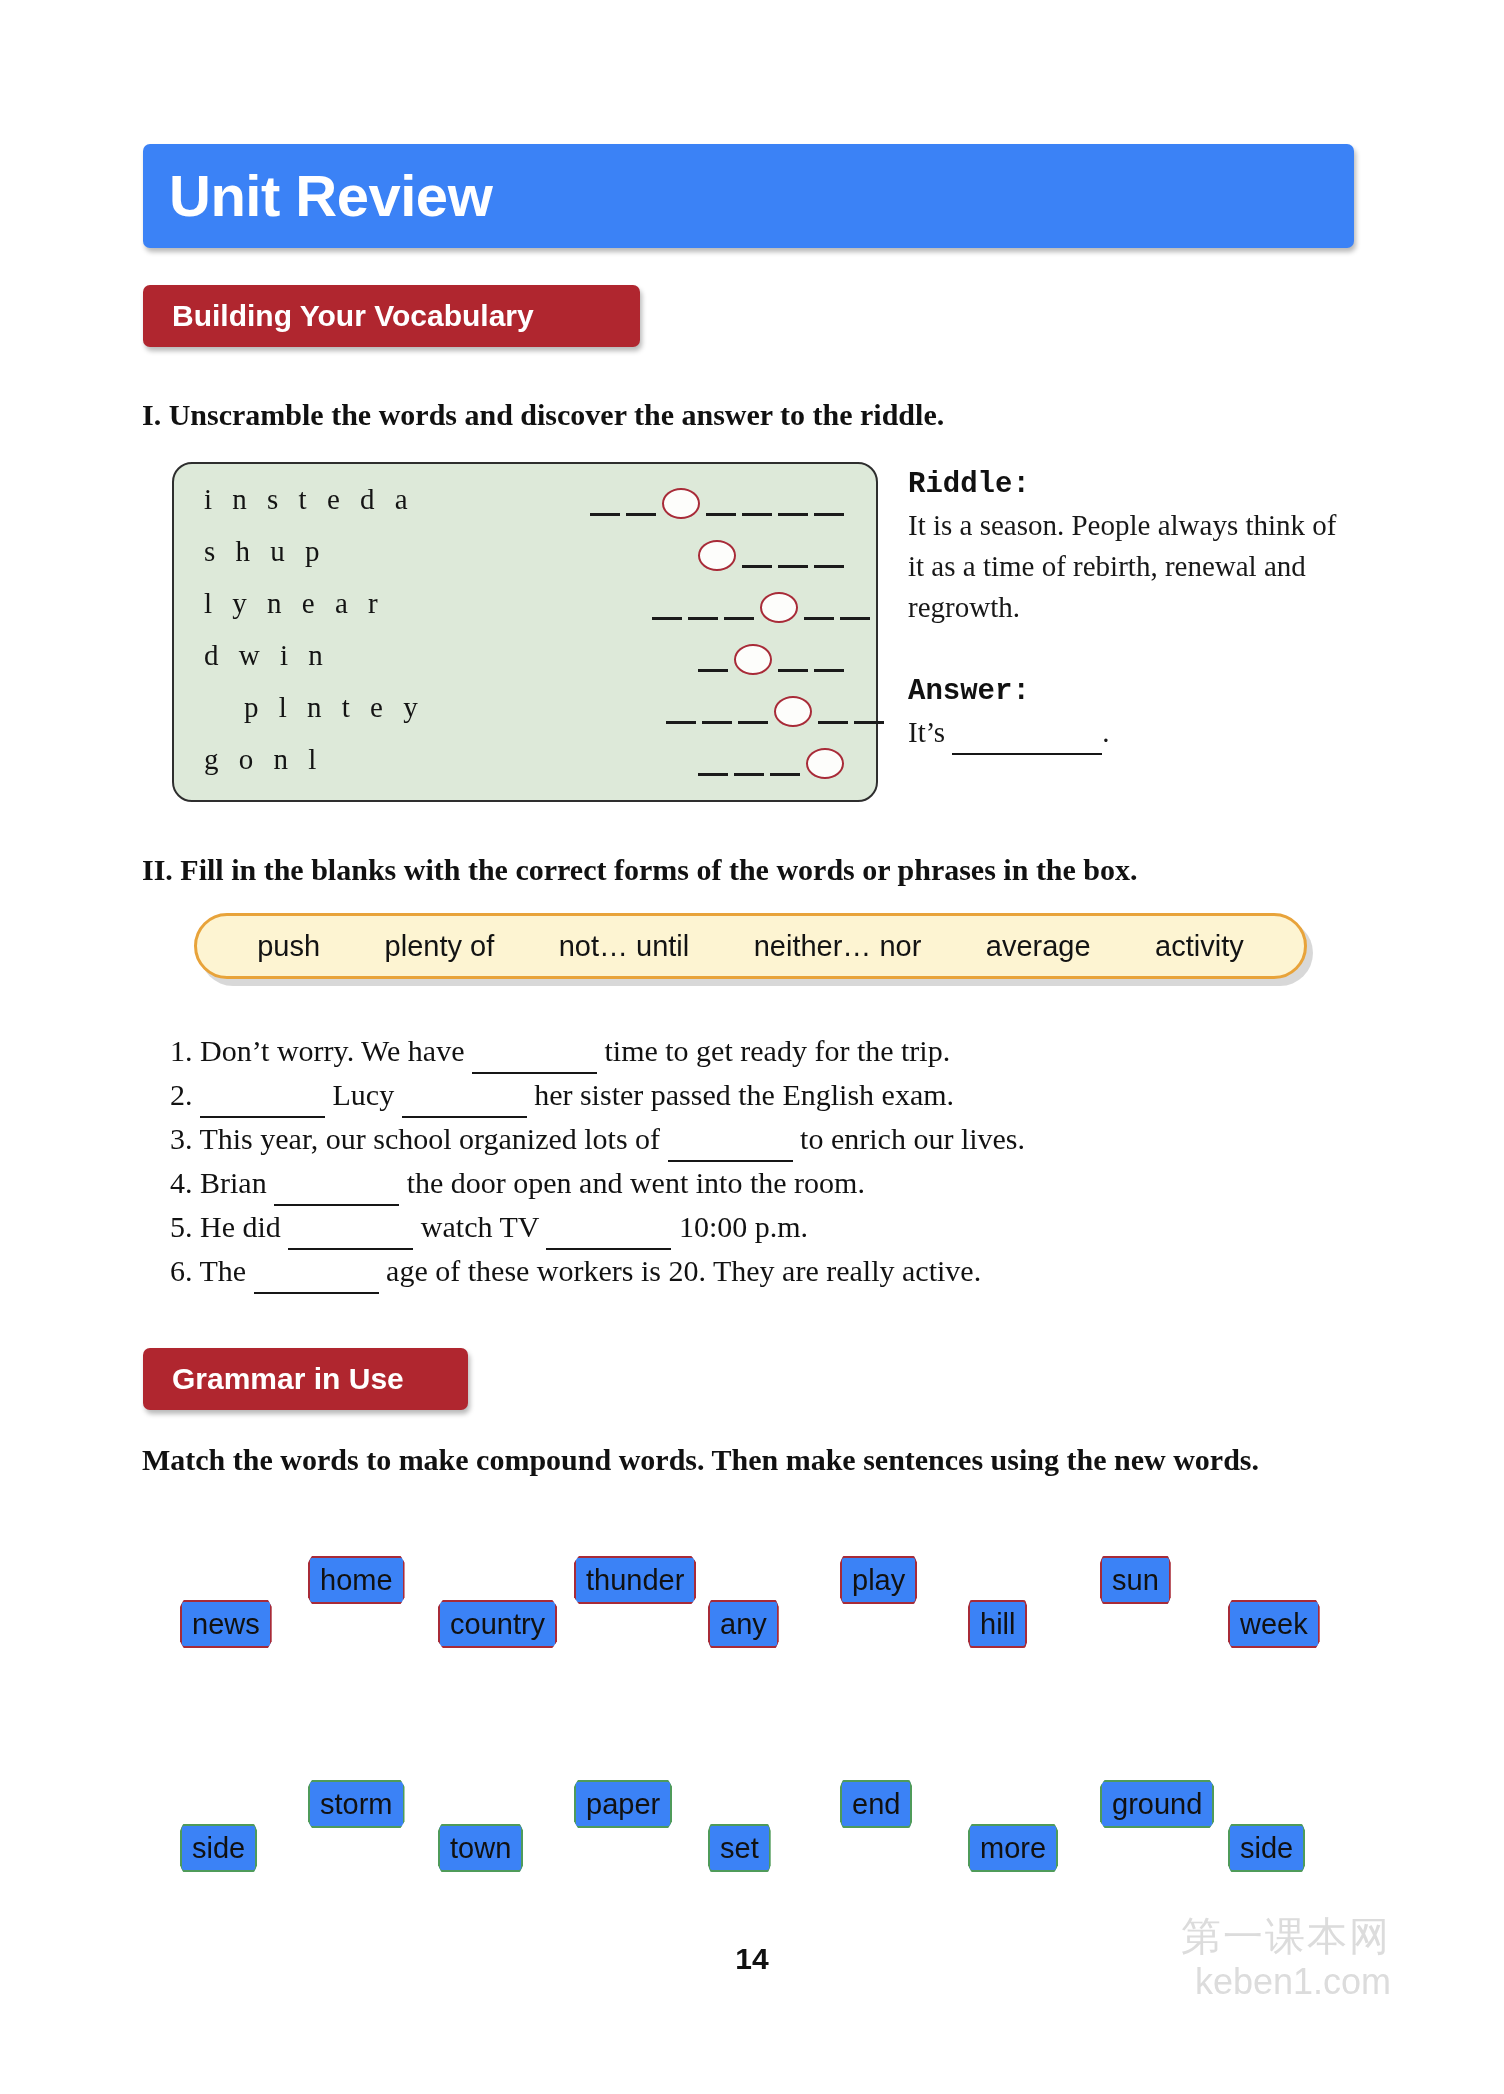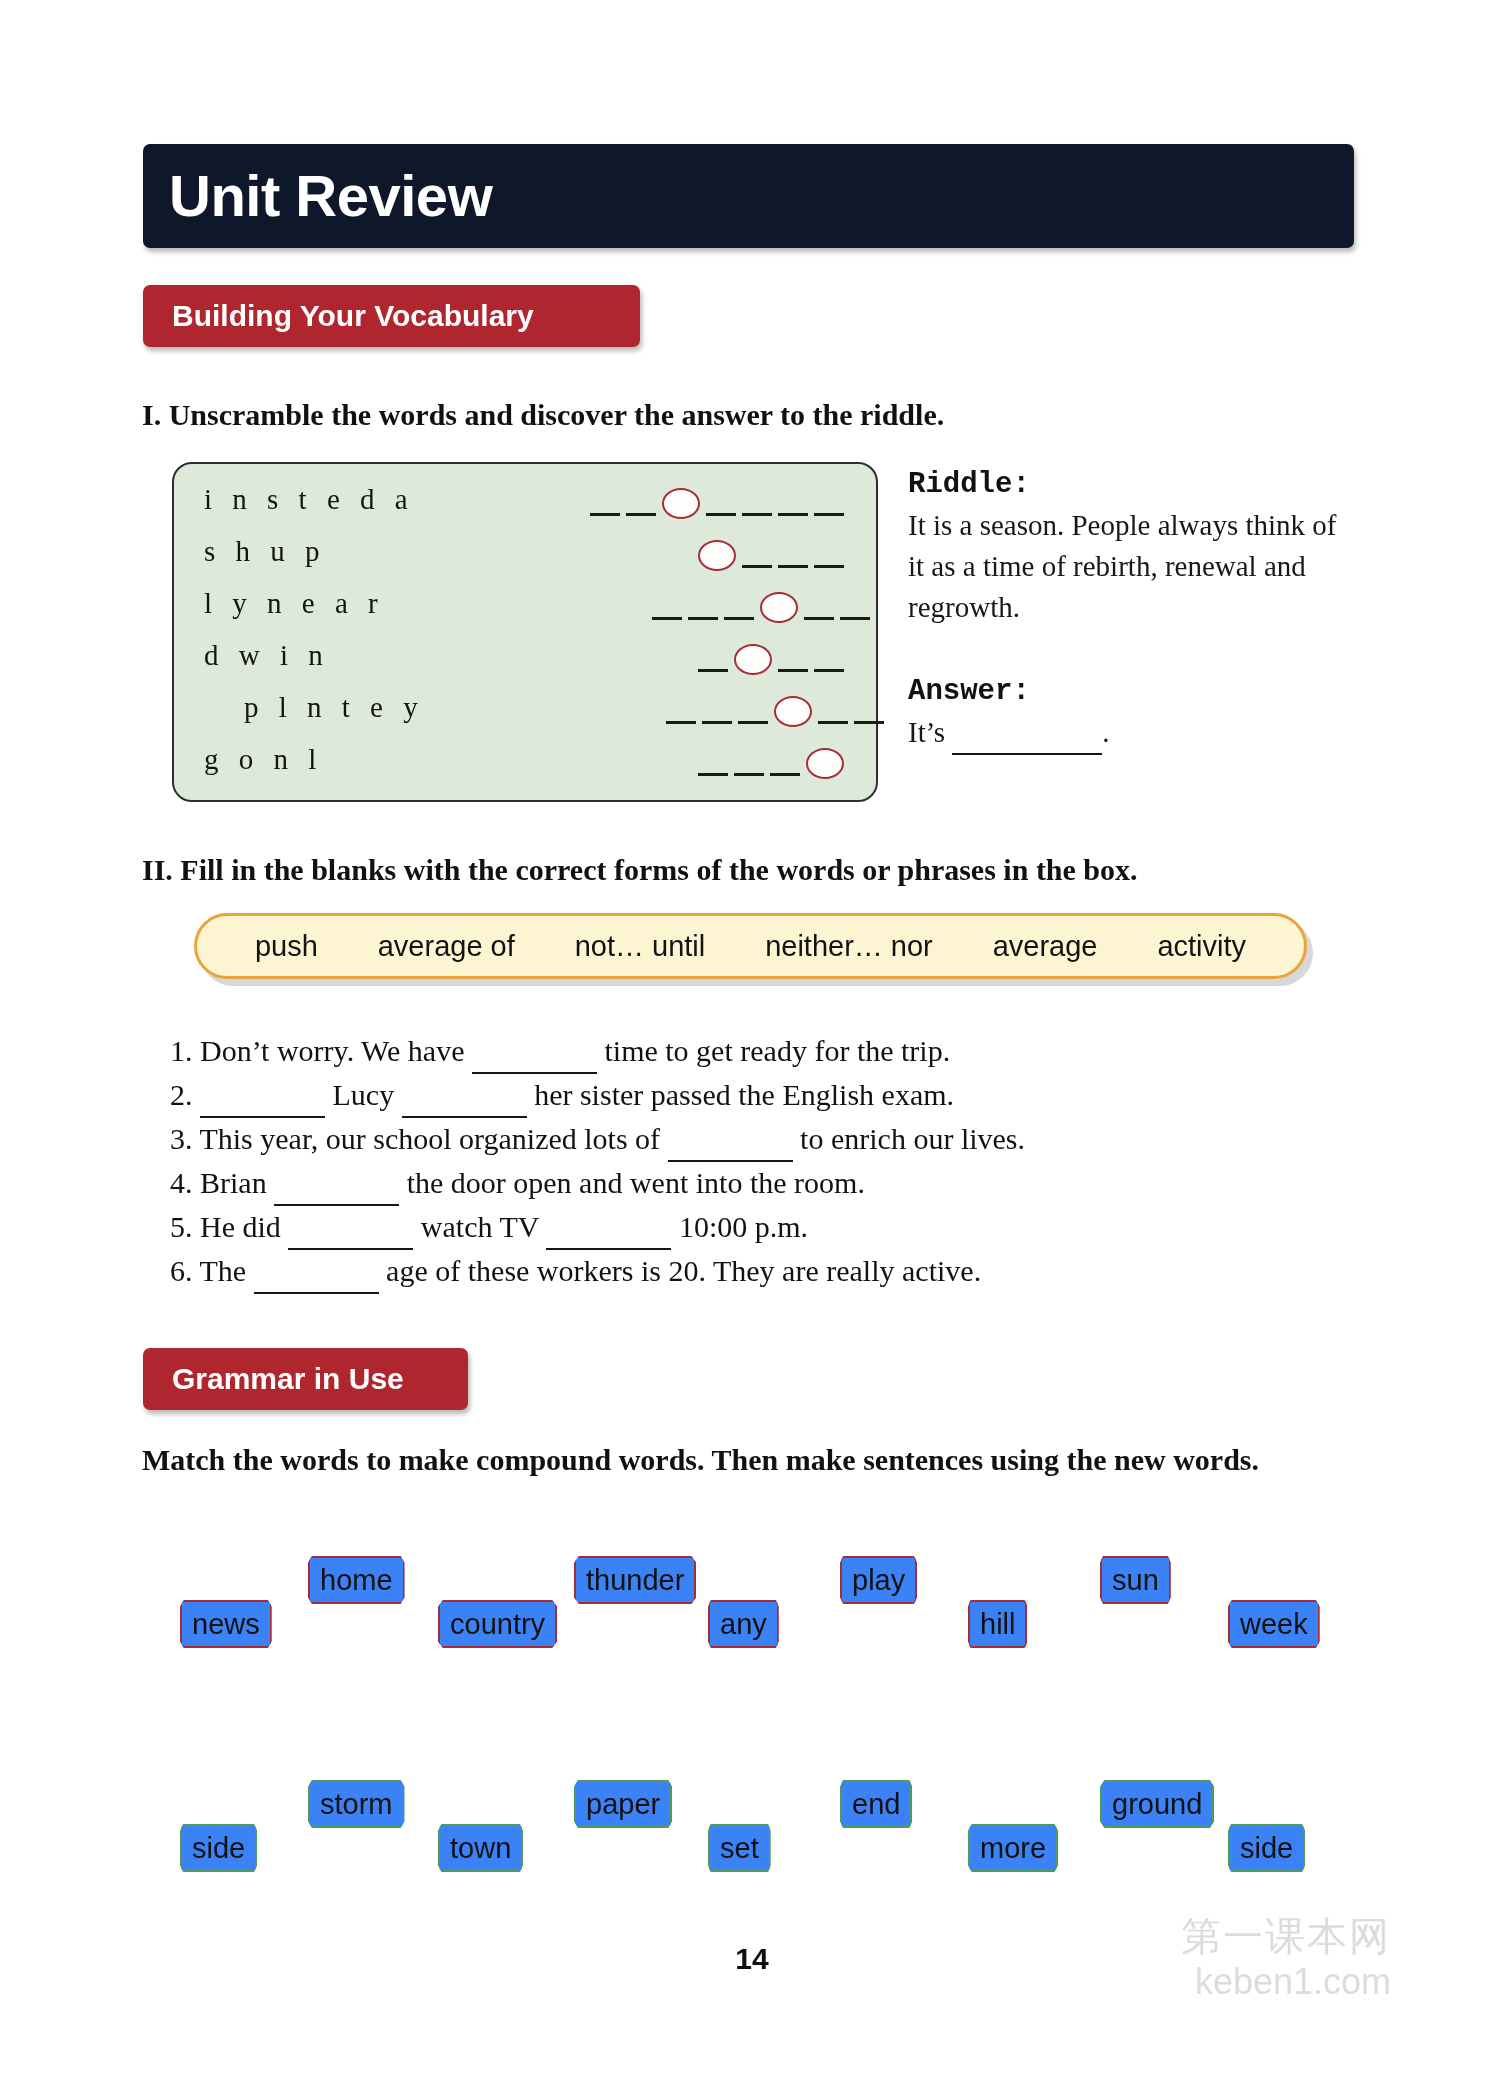--- a/index.html
+++ b/index.html
@@ -22,21 +22,21 @@
     height: 2094px;
   }
 
   
   .unit-banner {
     position: absolute;
     left: 143px;
     top: 144px;
     width: 1211px;
     height: 104px;
-    background: #0f172a;
+    background: #3b82f6;
     border-radius: 7px;
     box-shadow: 2px 4px 5px rgba(0,0,0,0.28);
   }
   .unit-banner-title {
     position: absolute;
     left: 26px;
     top: 14px;
     font-family: "Liberation Sans", sans-serif;
     font-weight: bold;
     font-size: 58px;
@@ -382,21 +382,21 @@
       <span>It’s</span>
       <span class="inline-blank" style="width:150px;">&nbsp;</span><span>.</span>
     </div>
   </div>
 
   <div class="instr" id="instr-2">II. Fill in the blanks with the correct forms of the words or phrases in the box.</div>
 
   <div class="wordbank-shadow"></div>
   <div class="wordbank" id="wordbank">
       <span class="wordbank-item">push</span>
-      <span class="wordbank-item">average of</span>
+      <span class="wordbank-item">plenty of</span>
       <span class="wordbank-item">not… until</span>
       <span class="wordbank-item">neither… nor</span>
       <span class="wordbank-item">average</span>
       <span class="wordbank-item">activity</span>
     </div>
 
   <div class="sentences" id="sentences">
       <div class="sentence"><span>1. Don’t worry. We have </span><span class="inline-blank" style="width: 125px;">&nbsp;</span><span> time to get ready for the trip.</span></div>
       <div class="sentence"><span>2. </span><span class="inline-blank" style="width: 125px;">&nbsp;</span><span> Lucy </span><span class="inline-blank" style="width: 125px;">&nbsp;</span><span> her sister passed the English exam.</span></div>
       <div class="sentence"><span>3. This year, our school organized lots of </span><span class="inline-blank" style="width: 125px;">&nbsp;</span><span> to enrich our lives.</span></div>

